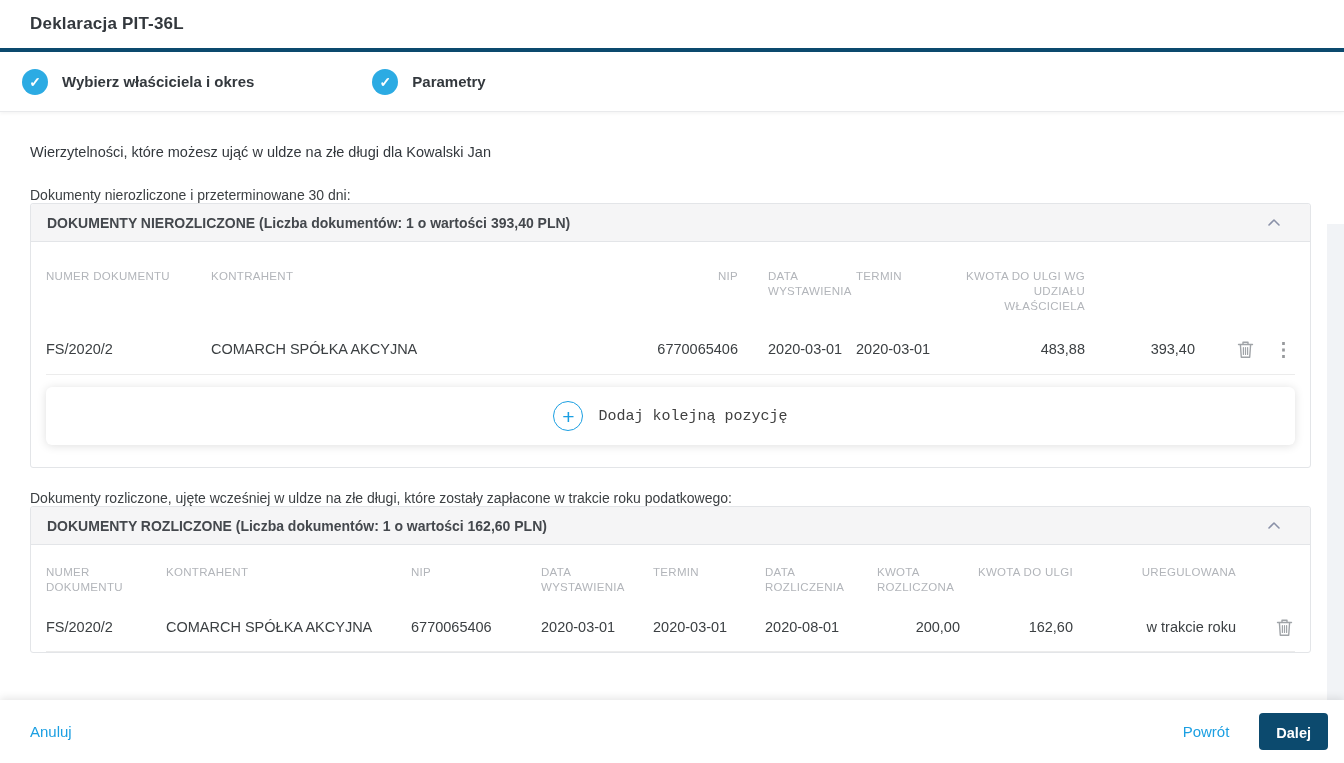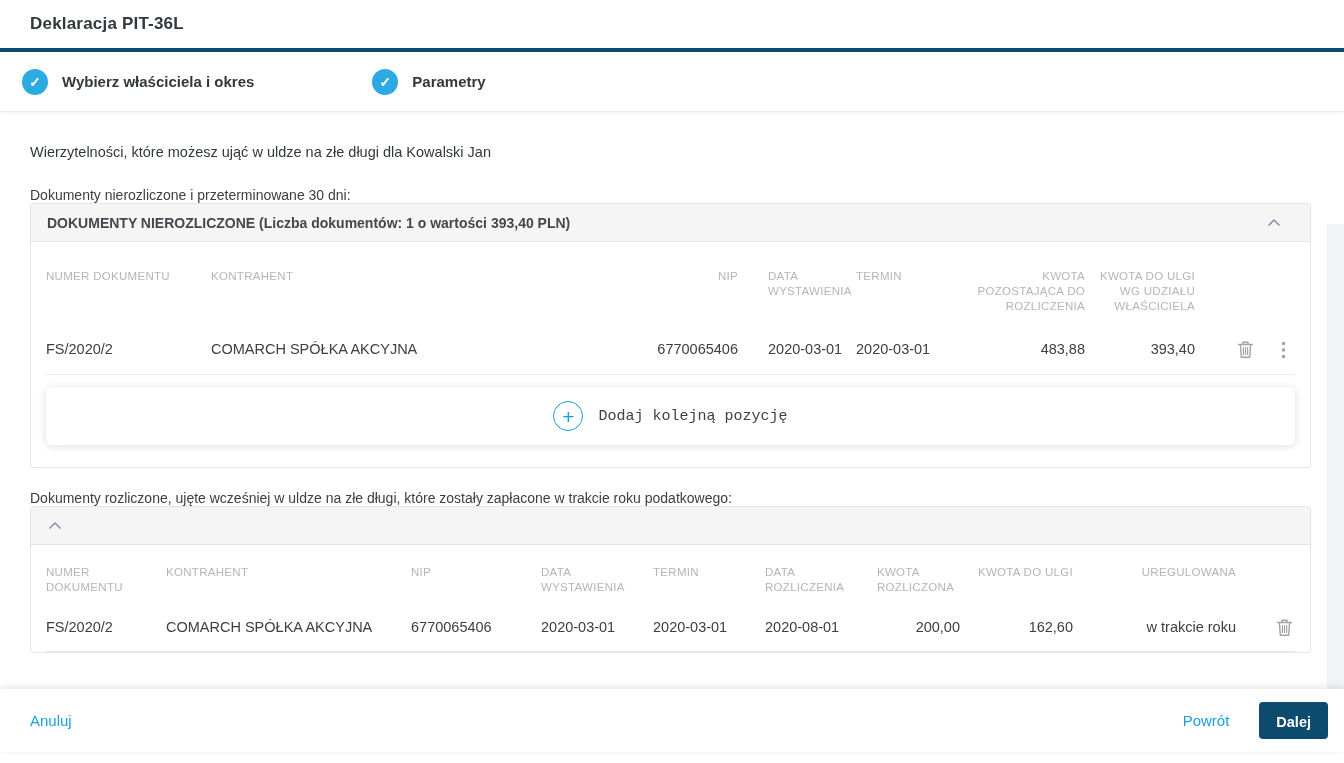--- a/index.html
+++ b/index.html
@@ -51,21 +51,21 @@
   .kebab { font-size:19px; color:#97999c; line-height:1; font-weight:bold; letter-spacing:0; }
 
   .add-wrap { margin:12px 15px 22px; height:58px; background:#fff; border-radius:6px;
               box-shadow:0 1px 10px rgba(0,0,0,.13); display:flex; align-items:center; justify-content:center;
               gap:15px; cursor:pointer; }
   .plus-circle { width:30px; height:30px; border-radius:50%; border:1.5px solid #1b9fe2; color:#1b9fe2;
                  display:flex; align-items:center; justify-content:center; font-size:21px; font-weight:300; line-height:1; }
   .add-label { font-size:15px; color:#404040;font-family:Liberation Mono, monospace; }
 
   
-  .footer { position:absolute; left:0; right:0; bottom:11px; height:63px; background:#fff;
+  .footer { position:absolute; left:0; right:0; bottom:0; height:63px; background:#fff;
             box-shadow:0 -2px 8px rgba(0,0,0,.10); display:flex; align-items:center;
             padding:0 16px 0 30px; z-index:5; }
   .link { color:#1b9fe2; font-size:15px; background:none; border:none; cursor:pointer; font-family:inherit; }
   .footer .spacer { flex:1; }
   .btn-primary { margin-left:30px; background:#0c4a6e; color:#fff; border:none; border-radius:4px;
                  height:37px; padding:12px 17px; font-size:14.5px; font-weight:bold; cursor:pointer; font-family:inherit; }
 </style>
 </head>
 <body>
 
@@ -98,21 +98,20 @@
           <path d="M3 10 L8 5 L13 10" stroke="#8a91a8" stroke-width="1.6" stroke-linecap="round" stroke-linejoin="round"></path>
         </svg>
       </div>
 
       <div class="grid1 thead">
         <div class="th">NUMER DOKUMENTU</div>
         <div class="th">KONTRAHENT</div>
         <div class="th col-r">NIP</div>
         <div class="th" style="padding-left:30px">DATA WYSTAWIENIA</div>
         <div class="th" style="padding-left:6px">TERMIN</div>
-        <div class="th col-r">KWOTA POZOSTAJĄCA DO ROZLICZENIA</div>
         <div class="th col-r">KWOTA DO ULGI WG UDZIAŁU WŁAŚCICIELA</div>
         <div class="th"></div>
       </div>
 
       <div class="grid1 trow">
         <div>FS/2020/2</div>
         <div>COMARCH SPÓŁKA AKCYJNA</div>
         <div class="col-r">6770065406</div>
         <div style="padding-left:30px">2020-03-01</div>
         <div style="padding-left:6px">2020-03-01</div>
@@ -137,20 +136,21 @@
       <div class="add-wrap">
         <span class="plus-circle">+</span>
         <span class="add-label">Dodaj kolejną pozycję</span>
       </div>
     </div>
 
     <div class="lead" style="margin-top:22px">Dokumenty rozliczone, ujęte wcześniej w uldze na złe długi, które zostały zapłacone w trakcie roku podatkowego:</div>
 
     <div class="panel t2">
       <div class="panel-head">
+        <span class="panel-title">DOKUMENTY ROZLICZONE (Liczba dokumentów: 1 o wartości 162,60 PLN)</span>
         <svg class="chev" viewBox="0 0 16 16" fill="none">
           <path d="M3 10 L8 5 L13 10" stroke="#8a91a8" stroke-width="1.6" stroke-linecap="round" stroke-linejoin="round"></path>
         </svg>
       </div>
 
       <div class="grid2 thead">
         <div class="th">NUMER DOKUMENTU</div>
         <div class="th">KONTRAHENT</div>
         <div class="th">NIP</div>
         <div class="th">DATA WYSTAWIENIA</div>

